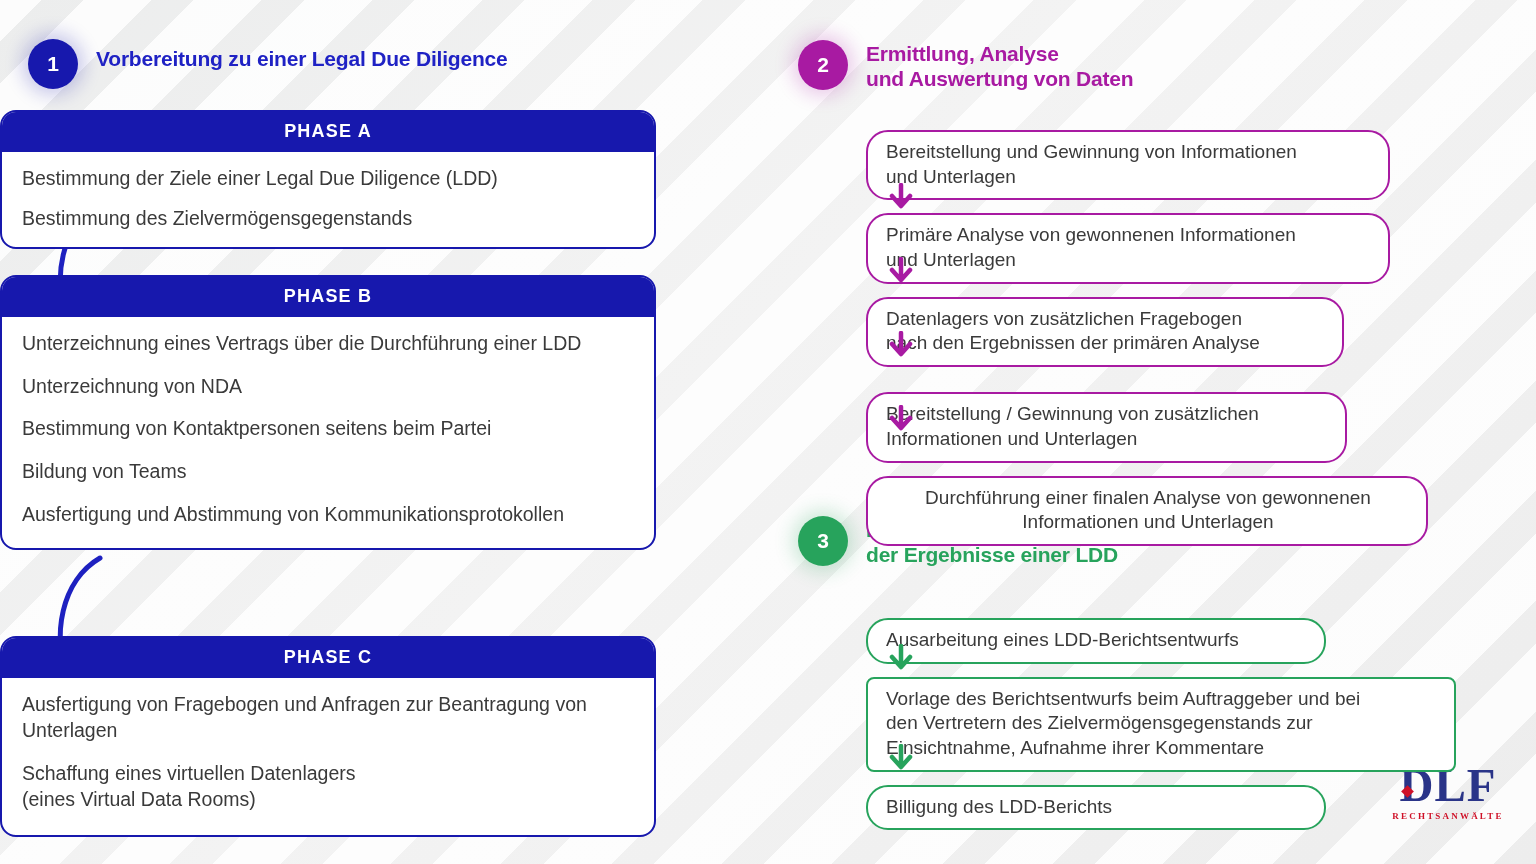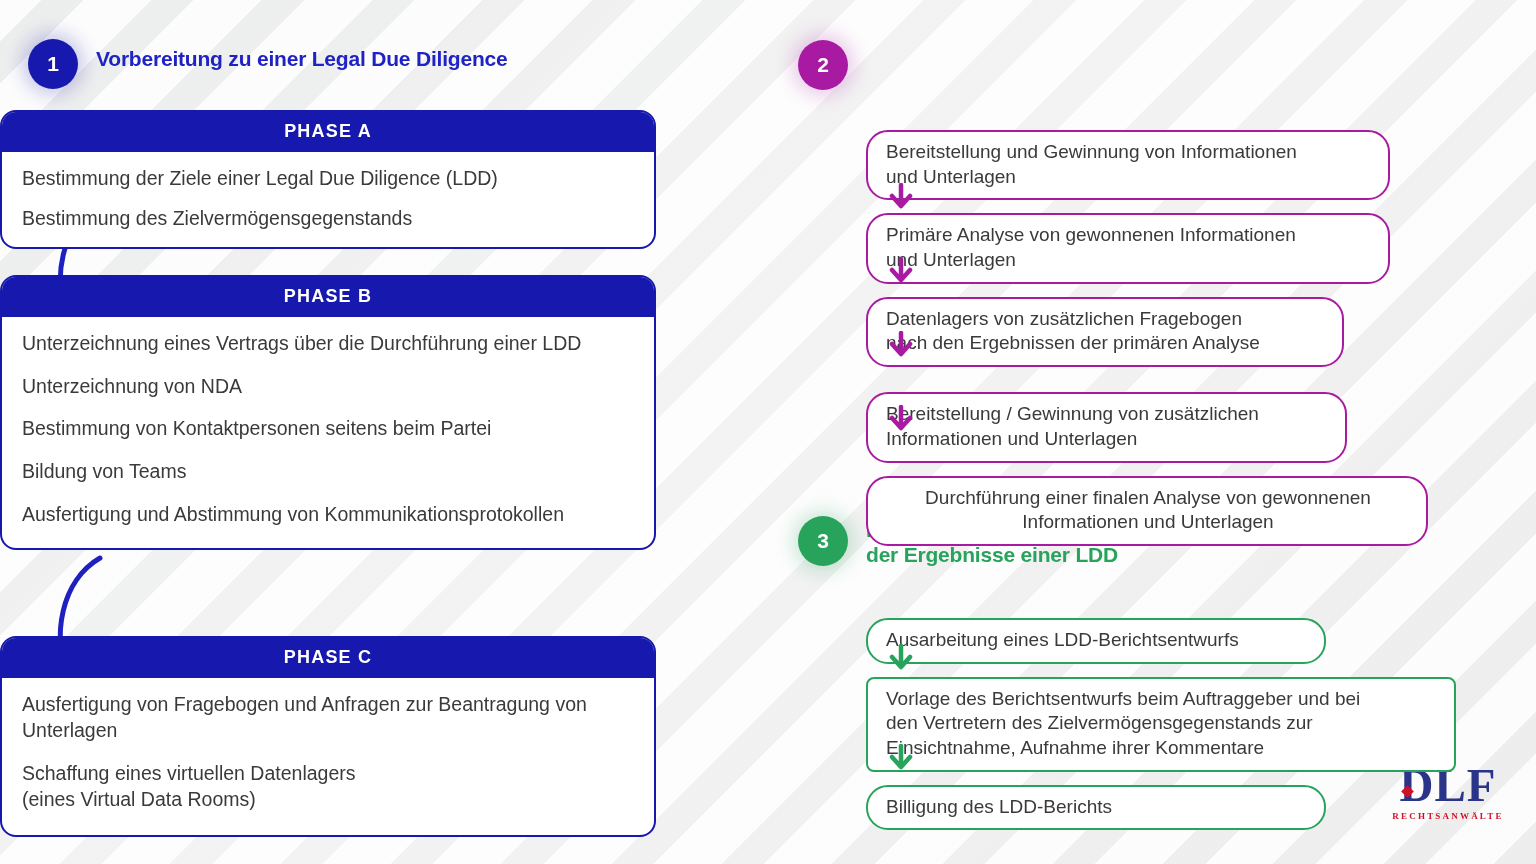--- a/index.html
+++ b/index.html
@@ -215,20 +215,22 @@
         </div>
       </div>
 
     </div>
   </div>
 
   <div class="col" id="right-column-wrap">
 
     <div class="sec-head" style="position:absolute; left:798px; top:40px; width:690px;">
       <div class="badge b2">2</div>
+      <div class="sec-title t2" style="margin-top:2px;">Ermittlung, Analyse
+und Auswertung von Daten</div>
     </div>
 
     <div class="pill-stack" style="position:absolute; left:866px; top:130px; width:620px;">
 
       <div class="pill" style="width:524px;">Bereitstellung und Gewinnung von Informationen
 und Unterlagen</div>
 
       <svg class="chev" style="top:53px;" width="26" height="26" viewBox="0 0 26 26">
         <path d="M13 2 L13 22 M4 13 L13 23 L22 13" fill="none" stroke="#a81aa2" stroke-width="4.5" stroke-linecap="round" stroke-linejoin="round"></path>
       </svg>

